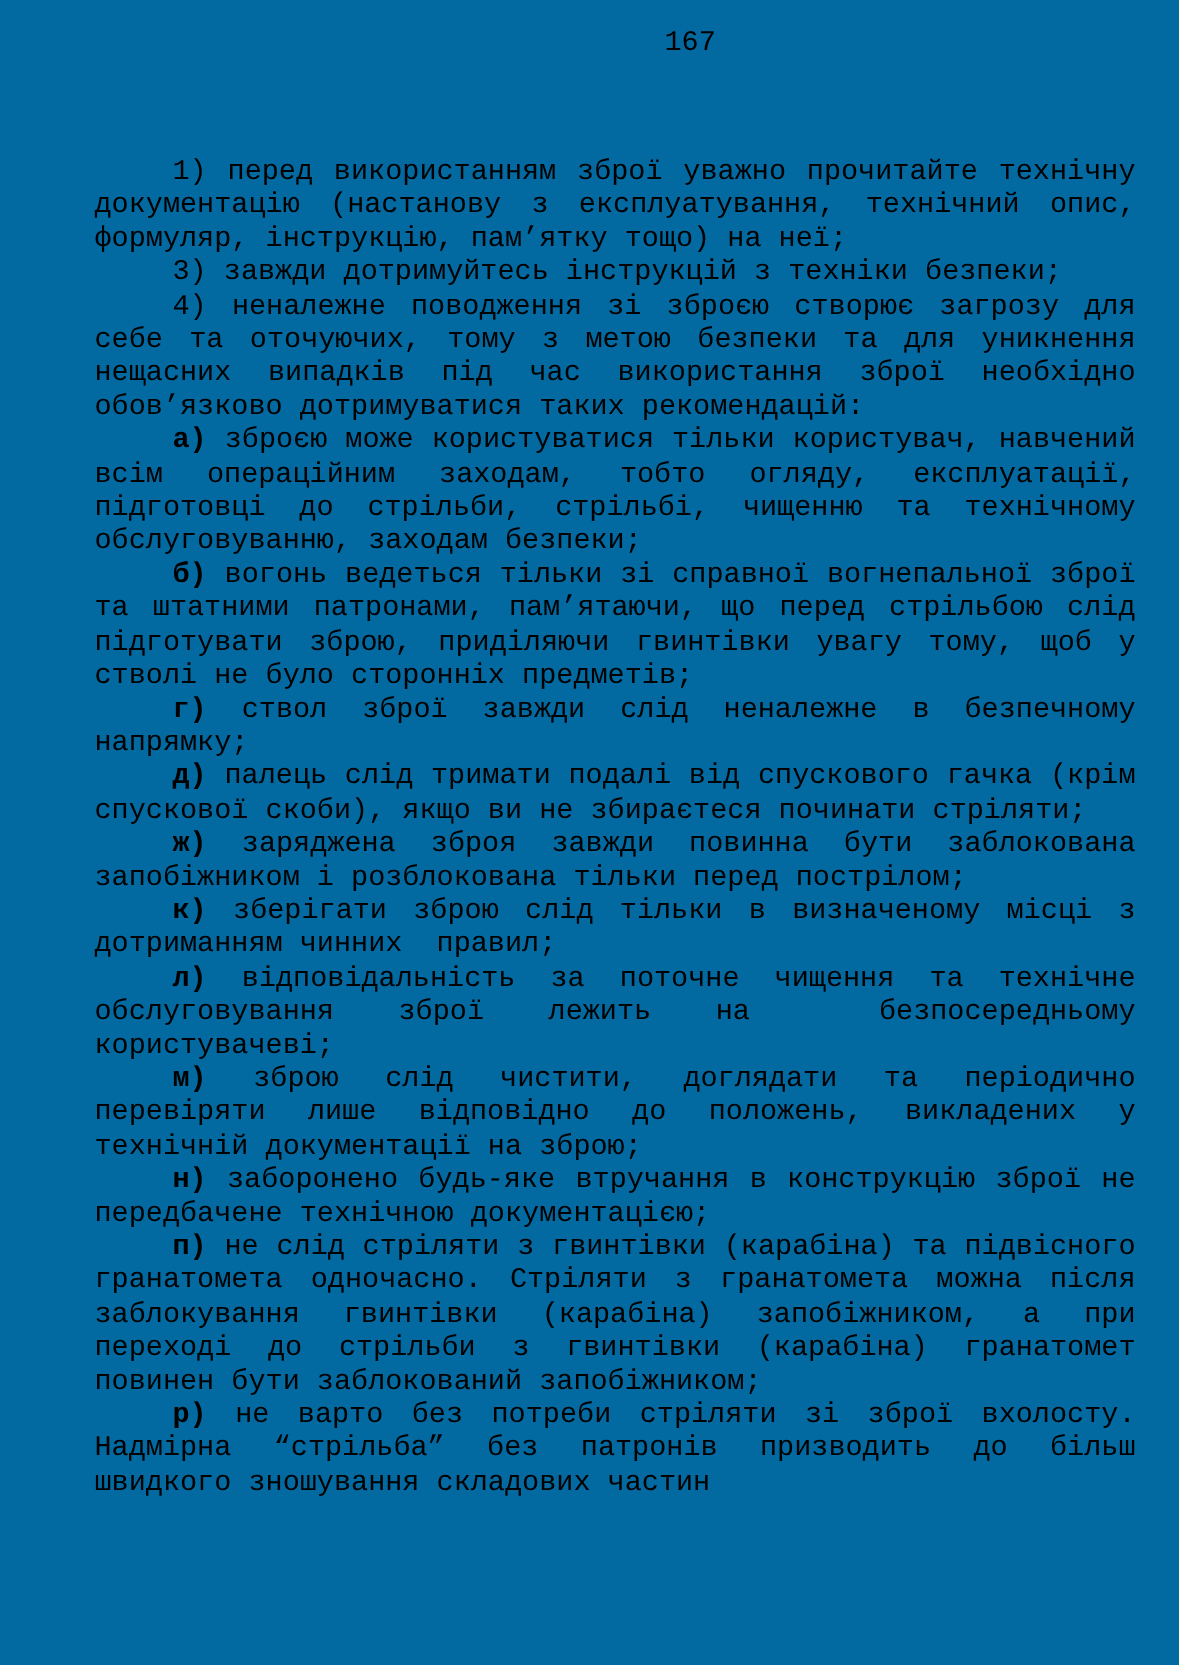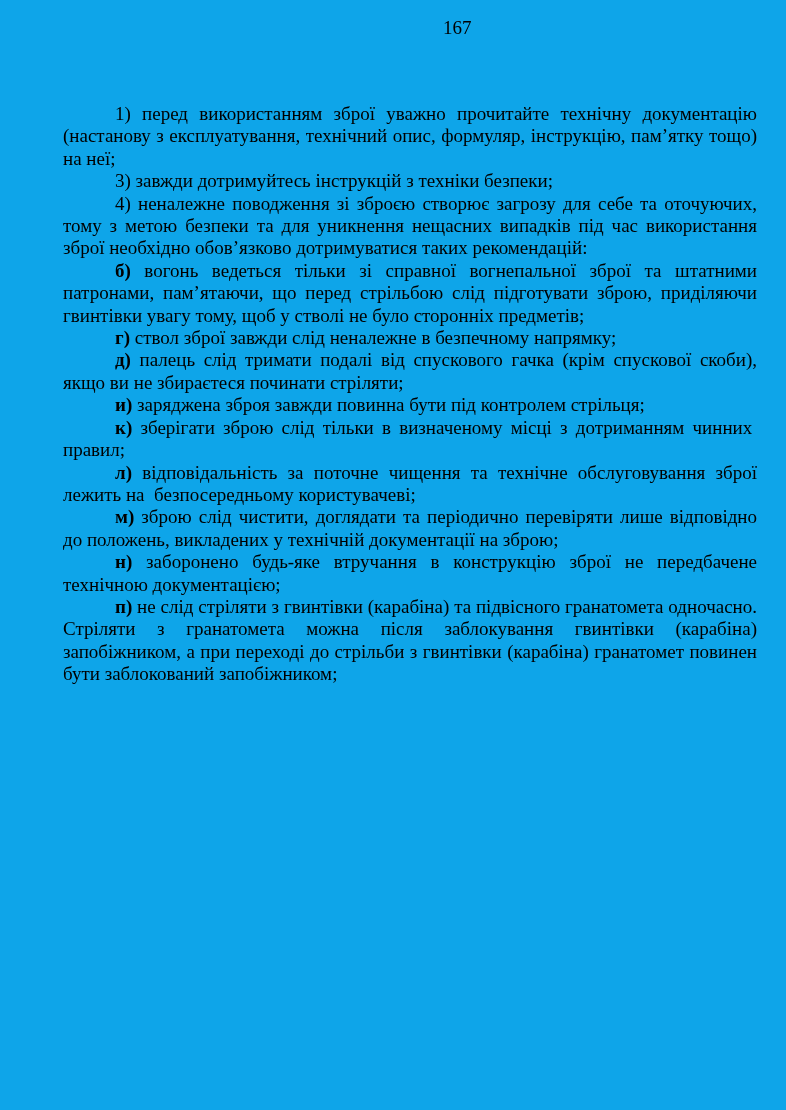--- a/index.html
+++ b/index.html
@@ -8,21 +8,22 @@
     height: 1110px;
     background: #ffffff;
     color: #000000;
     font-family: "Liberation Serif", "DejaVu Serif", serif;
     position: relative;
     overflow: hidden;
   }
   .page {
     position: absolute;
     inset: 0;
-    background: #0ea5e9;
+    background: #0369a1;
+    font-family: Liberation Mono, monospace;
   }
   .page-number {
     position: absolute;
     top: 17px;
     left: 443px;
     font-size: 19px;
     line-height: 22px;
   }
   .heading {
     position: absolute;
@@ -55,23 +56,25 @@
 <body>
 
 <div class="page">
   <div class="page-number">167</div>
 
 
   <div class="content">
       <p><span>1) перед використанням зброї уважно прочитайте технічну документацію (настанову з експлуатування, технічний опис, формуляр, інструкцію, пам’ятку тощо) на неї;</span></p>
       <p><span>3) завжди дотримуйтесь інструкцій з техніки безпеки;</span></p>
       <p><span>4) неналежне поводження зі зброєю створює загрозу для себе та оточуючих, тому з метою безпеки та для уникнення нещасних випадків під час використання зброї необхідно обов’язково дотримуватися таких рекомендацій:</span></p>
+      <p><b>а)</b><span> зброєю може користуватися тільки користувач, навчений всім операційним заходам, тобто огляду, експлуатації, підготовці до стрільби, стрільбі, чищенню та технічному обслуговуванню, заходам безпеки;</span></p>
       <p><b>б)</b><span> вогонь ведеться тільки зі справної вогнепальної зброї та штатними патронами, пам’ятаючи, що перед стрільбою слід підготувати зброю, приділяючи гвинтівки увагу тому, щоб у стволі не було сторонніх предметів;</span></p>
       <p><b>г)</b><span> ствол зброї завжди слід неналежне в безпечному напрямку;</span></p>
       <p><b>д)</b><span> палець слід тримати подалі від спускового гачка (крім спускової скоби), якщо ви не збираєтеся починати стріляти;</span></p>
-      <p><b>и)</b><span> заряджена зброя завжди повинна бути під контролем стрільця;</span></p>
+      <p><b>ж)</b><span> заряджена зброя завжди повинна бути заблокована запобіжником і розблокована тільки перед пострілом;</span></p>
       <p><b>к)</b><span> зберігати зброю слід тільки в визначеному місці з дотриманням чинних&nbsp; правил;</span></p>
       <p><b>л)</b><span> відповідальність за поточне чищення та технічне обслуговування зброї лежить на&nbsp; безпосередньому користувачеві;</span></p>
       <p><b>м)</b><span> зброю слід чистити, доглядати та періодично перевіряти лише відповідно до положень, викладених у технічній документації на зброю;</span></p>
       <p><b>н)</b><span> заборонено будь-яке втручання в конструкцію зброї не передбачене технічною документацією;</span></p>
       <p><b>п)</b><span> не слід стріляти з гвинтівки (карабіна) та підвісного гранатомета одночасно. Стріляти з гранатомета можна після заблокування гвинтівки (карабіна) запобіжником, а при переході до стрільби з гвинтівки (карабіна) гранатомет повинен бути заблокований запобіжником;</span></p>
+      <p><b>р)</b><span> не варто без потреби стріляти зі зброї вхолосту. Надмірна “стрільба” без патронів призводить до більш швидкого зношування складових частин</span></p>
     </div>
 </div>
 
 </body></html>

